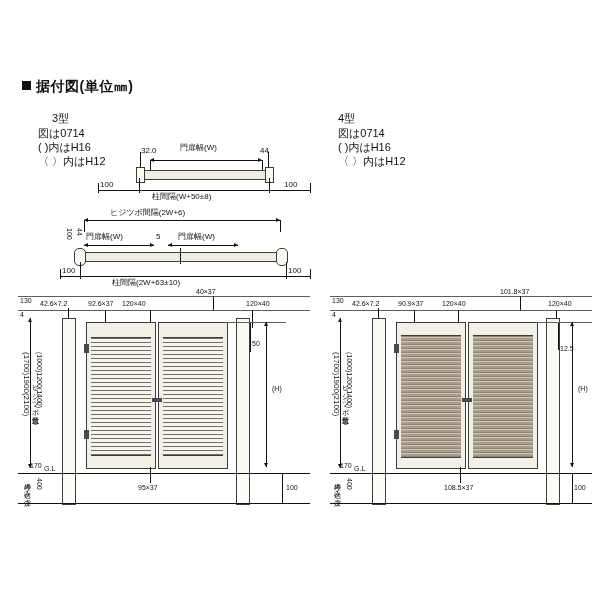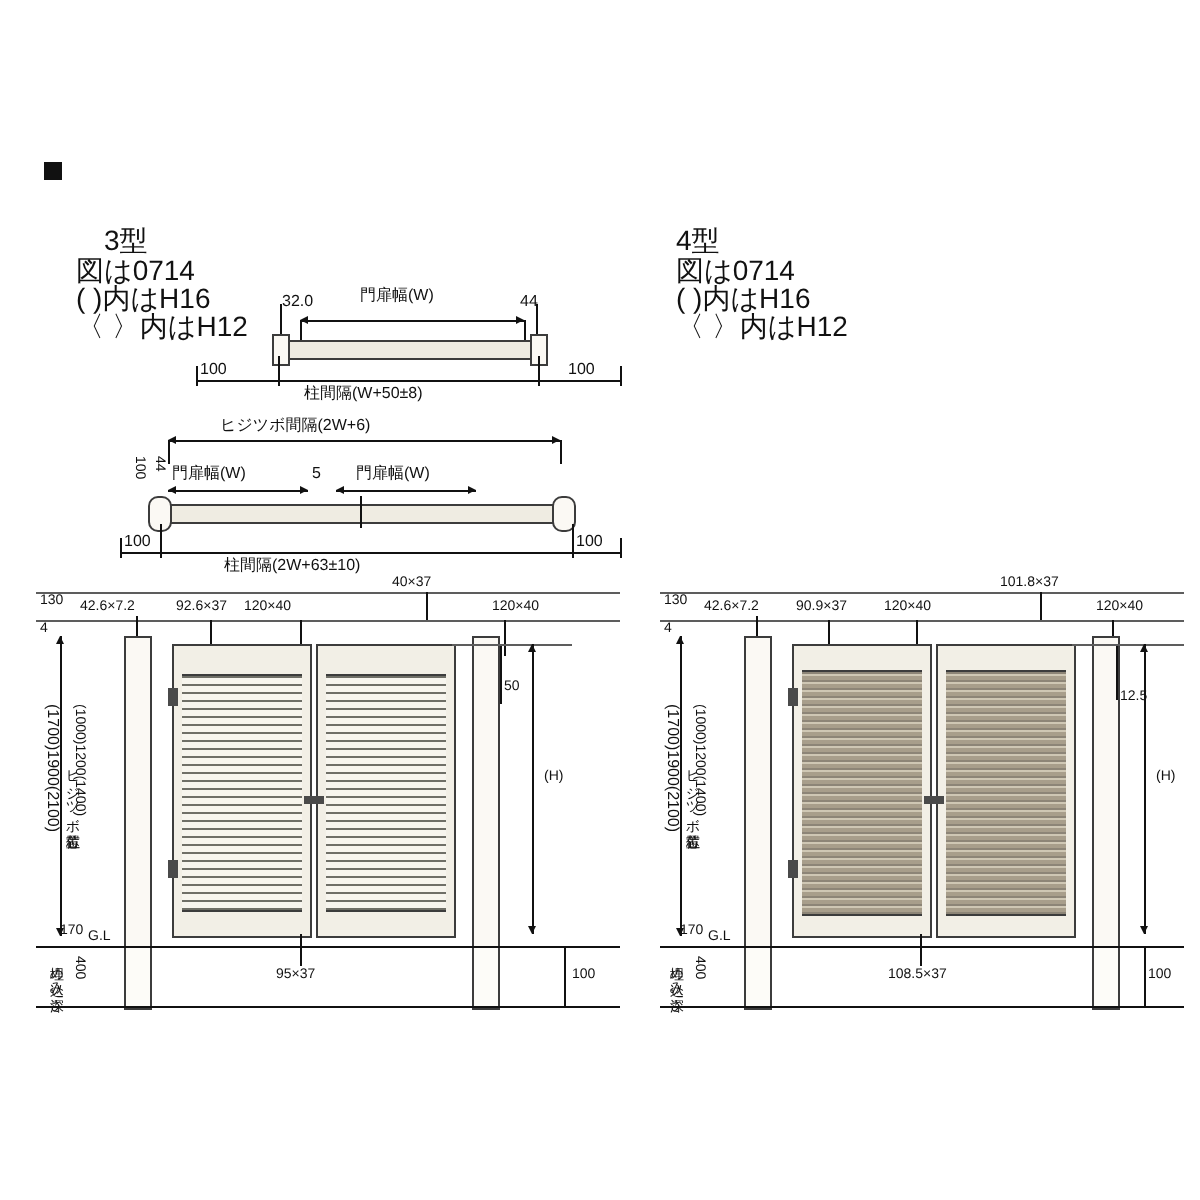--- a/index.html
+++ b/index.html
@@ -16,21 +16,21 @@
   
   .title{
     position:absolute;left:22px;top:78px;
     font-size:14px;font-weight:bold;letter-spacing:0.5px;
     white-space:nowrap;
   }
   .title .sq{display:inline-block;width:9px;height:9px;background:#111;margin-right:5px;vertical-align:1px;}
 
   
   .t{position:absolute;font-size:8px;line-height:1.15;white-space:nowrap;color:#111;}
-  .t9{font-size:14px;}
+  .t9{font-size:11px;}
   .t7{font-size:7px;}
   .vt{position:absolute;font-size:8px;white-space:nowrap;writing-mode:vertical-rl;text-orientation:mixed;color:#111;}
   .vt7{font-size:7px;}
 
   
   .ln{position:absolute;background:#111;}
   .h{height:1px;}
   .v{width:1px;}
   .thin{background:#5d5d5d;}
 
@@ -58,21 +58,21 @@
   .arr-r{border-top:2.5px solid transparent;border-bottom:2.5px solid transparent;border-left:4px solid #111;}
   .arr-u{border-left:2.5px solid transparent;border-right:2.5px solid transparent;border-bottom:4px solid #111;}
   .arr-d{border-left:2.5px solid transparent;border-right:2.5px solid transparent;border-top:4px solid #111;}
 </style>
 </head>
 <body>
 
 <div class="sheet">
 
   <div class="title">
-    <span class="sq"></span>
+    <span class="sq"></span><span>据付図(単位㎜)</span>
   </div>
 
   <div class="t t9" style="left:52px;top:112px;">3型</div>
   <div class="t t9" style="left:38px;top:127px;">図は0714</div>
   <div class="t t9" style="left:38px;top:141px;">( )内はH16</div>
   <div class="t t9" style="left:38px;top:155px;">〈 〉内はH12</div>
 
   <div class="t t9" style="left:338px;top:112px;">4型</div>
   <div class="t t9" style="left:338px;top:127px;">図は0714</div>
   <div class="t t9" style="left:338px;top:141px;">( )内はH16</div>

